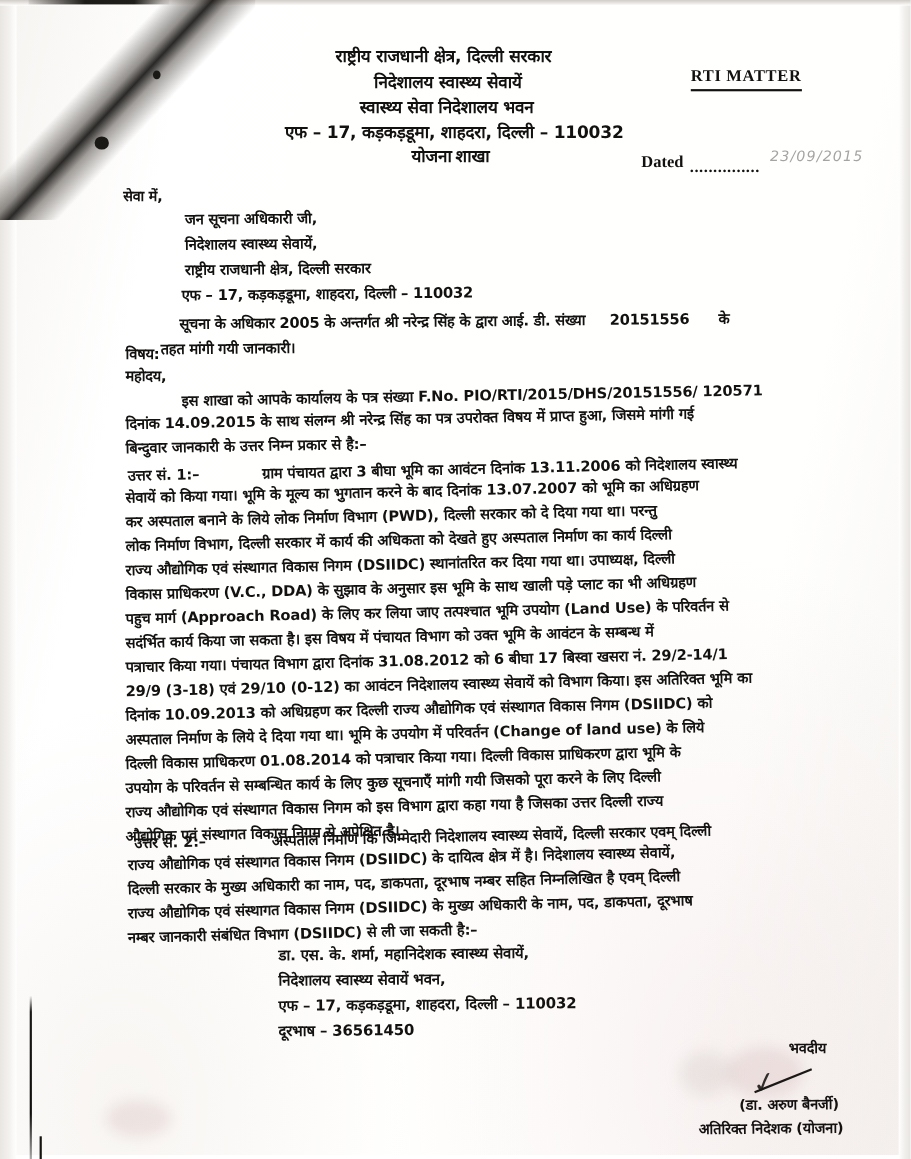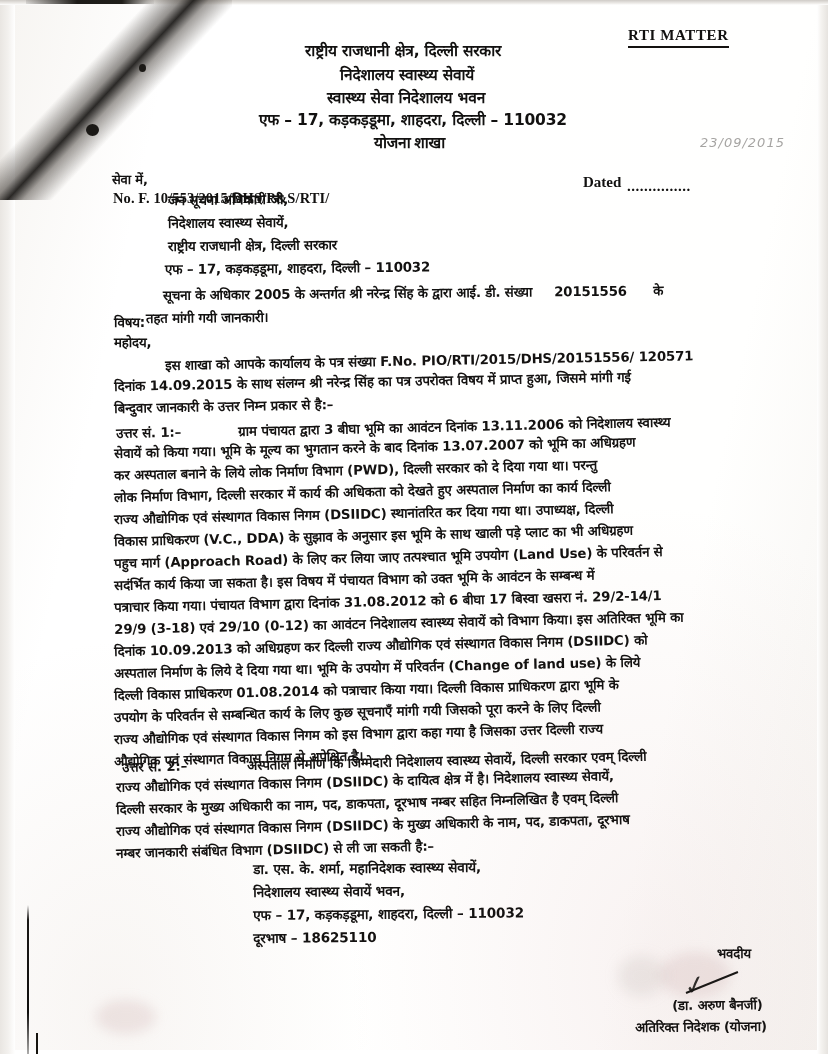--- a/index.html
+++ b/index.html
@@ -72,33 +72,33 @@
     font-family: "Liberation Sans", "DejaVu Sans", sans-serif;
   }
   .dev {
     font-family: "DejaVu Sans", "Liberation Sans", sans-serif;
     font-weight: 700;
     letter-spacing: -0.2px;
   }
   .serifb {
     font-family: "Liberation Serif", "DejaVu Serif", serif;
     font-weight: 700;
-    margin-top: 34px;
   }
 
   
   .hdr { text-align: center; font-size: 15.5px; }
 
   .rti-matter {
     font-family: "Liberation Serif", "DejaVu Serif", serif;
     font-weight: 700;
     font-size: 15px;
     letter-spacing: 0.6px;
     border-bottom: 2px solid #141210;
     padding-bottom: 1px;
+    margin-top: 35px;
   }
 
   .refno { font-size: 14.5px; letter-spacing: 0.1px; }
   .dated { font-size: 15px; }
   .dated-dots { letter-spacing: 0.5px; }
   .hand {
     font-family: "DejaVu Sans", sans-serif;
     color: #5d5a57;
     opacity: 0.55;
     font-size: 13px;
@@ -164,21 +164,20 @@
   <div class="smudge2" style="left:618px; top:956px; width:46px; height:40px;"></div>
 
   <div class="ink rti-matter" style="left:628px; top:26px;">RTI MATTER</div>
 
   <div class="ink dev hdr" style="left:305px; top:42px;">राष्ट्रीय राजधानी क्षेत्र, दिल्ली सरकार</div>
   <div class="ink dev hdr" style="left:340px; top:66px;">निदेशालय स्वास्थ्य सेवायें</div>
   <div class="ink dev hdr" style="left:327px; top:89px;">स्वास्थ्य सेवा निदेशालय भवन</div>
   <div class="ink dev hdr" style="left:259px; top:111px;">एफ – 17, कड़कड़डूमा, शाहदरा, दिल्ली – 110032</div>
   <div class="ink dev hdr" style="left:374px; top:133px;font-family:Liberation Serif, serif;">योजना शाखा</div>
 
-  <div class="ink serifb refno" style="left:113px; top:155px;">No. F. 10/553/2015/DHS/P&amp;S/RTI/</div>
 
   <div class="ink serifb dated" style="left:583px; top:139px;">Dated</div>
   <div class="ink serifb dated dated-dots" style="left:627px; top:143px;">...............</div>
   <div class="ink hand" style="left:700px; top:135px;">23/09/2015</div>
 
   <div class="ink dev" style="left:112px; top:172px; font-size:13px;">सेवा में,</div>
 
   <div class="ink dev skew05" style="left:168px; top:192px; font-size:13.4px;">जन सूचना अधिकारी जी,</div>
   <div class="ink dev skew05" style="left:168px; top:215px; font-size:13.4px;">निदेशालय स्वास्थ्य सेवायें,</div>
   <div class="ink dev skew05" style="left:168px; top:238px; font-size:13.4px;">राष्ट्रीय राजधानी क्षेत्र, दिल्ली सरकार</div>
@@ -219,21 +218,21 @@
       <div class="body-blk skew3" style="left: 247px; top: 755px;">अस्पताल निर्माण कि जिम्मेदारी निदेशालय स्वास्थ्य सेवायें, दिल्ली सरकार एवम् दिल्ली</div>
       <div class="body-blk skew3" style="left: 116px; top: 777px;">राज्य औद्योगिक एवं संस्थागत विकास निगम (DSIIDC) के दायित्व क्षेत्र में है। निदेशालय स्वास्थ्य सेवायें,</div>
       <div class="body-blk skew3" style="left: 116px; top: 799px;">दिल्ली सरकार के मुख्य अधिकारी का नाम, पद, डाकपता, दूरभाष नम्बर सहित निम्नलिखित है एवम् दिल्ली</div>
       <div class="body-blk skew3" style="left: 116px; top: 821px;">राज्य औद्योगिक एवं संस्थागत विकास निगम (DSIIDC) के मुख्य अधिकारी के नाम, पद, डाकपता, दूरभाष</div>
       <div class="body-blk skew3" style="left: 116px; top: 843px;">नम्बर जानकारी संबंधित विभाग (DSIIDC) से ली जा सकती है:–</div>
     </div>
 
   <div class="body-blk skew05 sig-name" style="left:253px; top:858px;">डा. एस. के. शर्मा, महानिदेशक स्वास्थ्य सेवायें,</div>
   <div class="body-blk skew05 sig-name" style="left:253px; top:881px;">निदेशालय स्वास्थ्य सेवायें भवन,</div>
   <div class="body-blk skew05 sig-name" style="left:253px; top:904px;">एफ – 17, कड़कड़डूमा, शाहदरा, दिल्ली – 110032</div>
-  <div class="body-blk skew05 sig-name" style="left:253px; top:927px;">दूरभाष – 18625110</div>
+  <div class="body-blk skew05 sig-name" style="left:253px; top:927px;">दूरभाष – 36561450</div>
 
   <div class="body-blk" style="left:717px; top:943px; font-size:13.2px;">भवदीय</div>
 
   <div class="sig-scribble" style="left:684px; top:970px;">✓</div>
   <div style="position:absolute; left:686px; top:992px; width:56px; height:2px;
               background:#1a1816; transform:rotate(-22deg); transform-origin:left center;"></div>
 
   <div class="body-blk skew05" style="left:672px; top:995px; font-size:13.2px;">(डा. अरुण बैनर्जी)</div>
   <div class="body-blk skew05" style="left:635px; top:1017px; font-size:13.2px;">अतिरिक्त निदेशक (योजना)</div>
 

